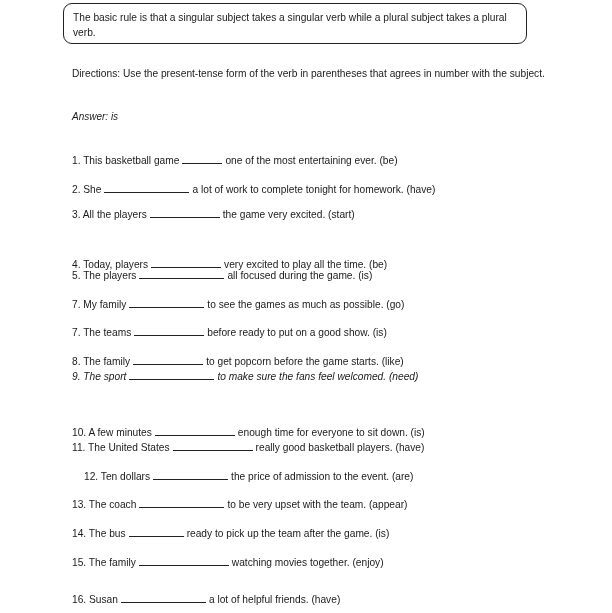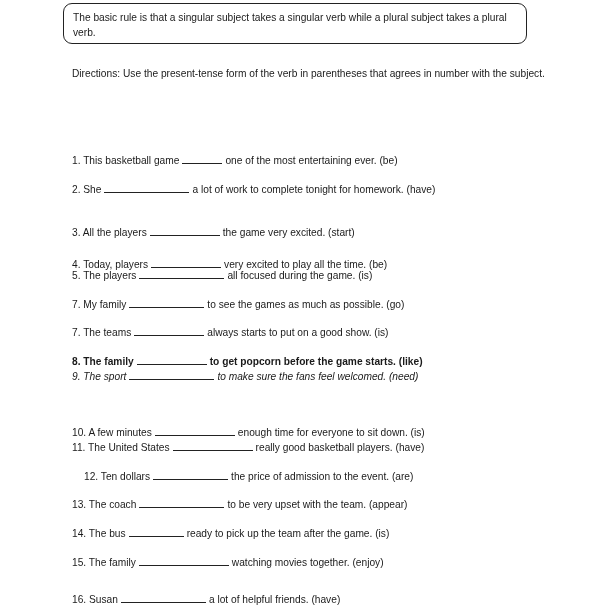--- a/index.html
+++ b/index.html
@@ -32,31 +32,32 @@
 </head>
 <body>
 
 <div class="rule-box">
   <span>The basic rule is that a singular subject takes a singular verb while a plural subject takes a plural verb.</span>
 </div>
 
 <div class="directions">Directions: Use the present-tense form of the verb in parentheses that agrees in number with the subject.</div>
 
 <div class="example">
+  <div>Answer: is</div>
 </div>
 
 <div class="items" id="items">
     <div class="item" style="top: 0px;"><span>1. This basketball game</span><span class="blank" style="width: 40px;"></span><span>one of the most entertaining ever. (be)</span></div>
     <div class="item" style="top: 28.7px;"><span>2. She</span><span class="blank" style="width: 85px;"></span><span>a lot of work to complete tonight for homework. (have)</span></div>
-    <div class="item" style="top: 72px;"><span>3. All the players</span><span class="blank" style="width: 70px;"></span><span>the game very excited. (start)</span></div>
+    <div class="item" style="top: 54px;"><span>3. All the players</span><span class="blank" style="width: 70px;"></span><span>the game very excited. (start)</span></div>
     <div class="item" style="top: 104px;"><span>4. Today, players</span><span class="blank" style="width: 70px;"></span><span>very excited to play all the time. (be)</span></div>
     <div class="item" style="top: 114.8px;"><span>5. The players</span><span class="blank" style="width: 85px;"></span><span>all focused during the game. (is)</span></div>
     <div class="item" style="top: 143.5px;"><span>7. My family</span><span class="blank" style="width: 75px;"></span><span>to see the games as much as possible. (go)</span></div>
-    <div class="item" style="top: 172.2px;"><span>7. The teams</span><span class="blank" style="width: 70px;"></span><span>always starts to put on a good show. (is)</span></div>
-    <div class="item" style="top: 200.9px; font-weight: bold;"><span>8. The family</span><span class="blank" style="width: 70px;"></span><span>to get popcorn before the game starts. (like)</span></div>
+    <div class="item" style="top: 172.2px;"><span>7. The teams</span><span class="blank" style="width: 70px;"></span><span>before ready to put on a good show. (is)</span></div>
+    <div class="item" style="top: 200.9px;"><span>8. The family</span><span class="blank" style="width: 70px;"></span><span>to get popcorn before the game starts. (like)</span></div>
     <div class="item" style="top: 216px; font-style: italic;"><span>9. The sport</span><span class="blank" style="width: 85px;"></span><span>to make sure the fans feel welcomed. (need)</span></div>
     <div class="item" style="top: 272px;"><span>10. A few minutes</span><span class="blank" style="width: 80px;"></span><span>enough time for everyone to sit down. (is)</span></div>
     <div class="item" style="top: 287px;"><span>11. The United States</span><span class="blank" style="width: 80px;"></span><span>really good basketball players. (have)</span></div>
     <div class="item" style="top: 315.7px; margin-left: 12px;"><span>12. Ten dollars</span><span class="blank" style="width: 75px;"></span><span>the price of admission to the event. (are)</span></div>
     <div class="item" style="top: 344.4px;"><span>13. The coach</span><span class="blank" style="width: 85px;"></span><span>to be very upset with the team. (appear)</span></div>
     <div class="item" style="top: 373.1px;"><span>14. The bus</span><span class="blank" style="width: 55px;"></span><span>ready to pick up the team after the game. (is)</span></div>
     <div class="item" style="top: 401.8px;"><span>15. The family</span><span class="blank" style="width: 90px;"></span><span>watching movies together. (enjoy)</span></div>
     <div class="item" style="top: 430.5px; margin-top: 8px;"><span>16. Susan</span><span class="blank" style="width: 85px;"></span><span>a lot of helpful friends. (have)</span></div>
   </div>
 

